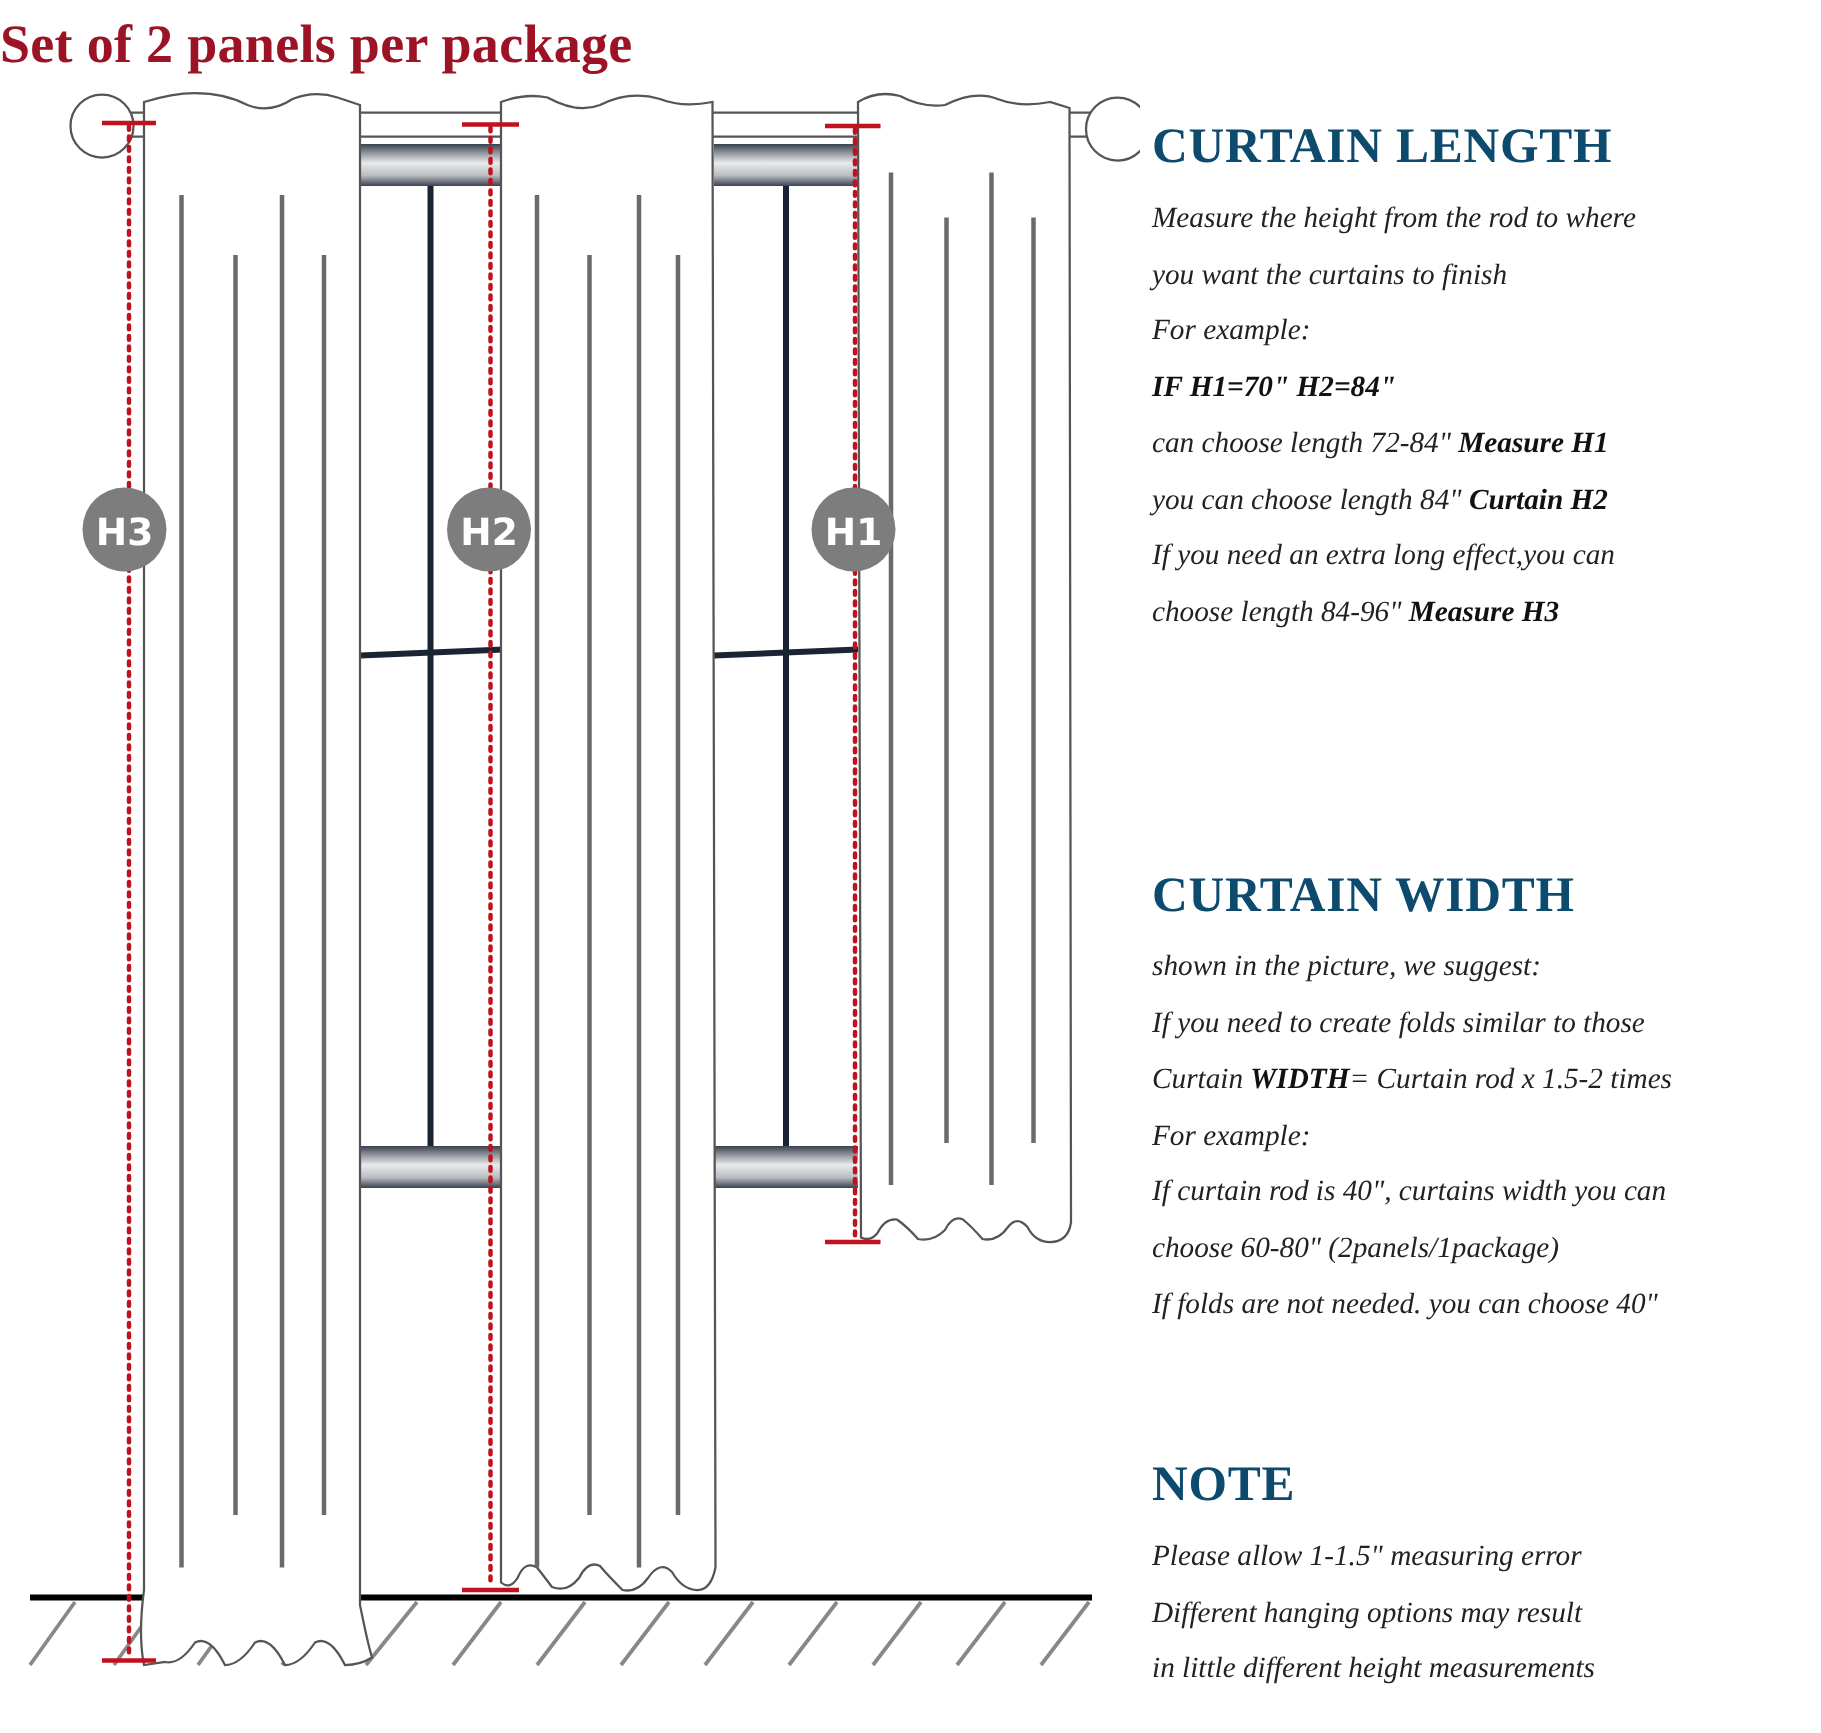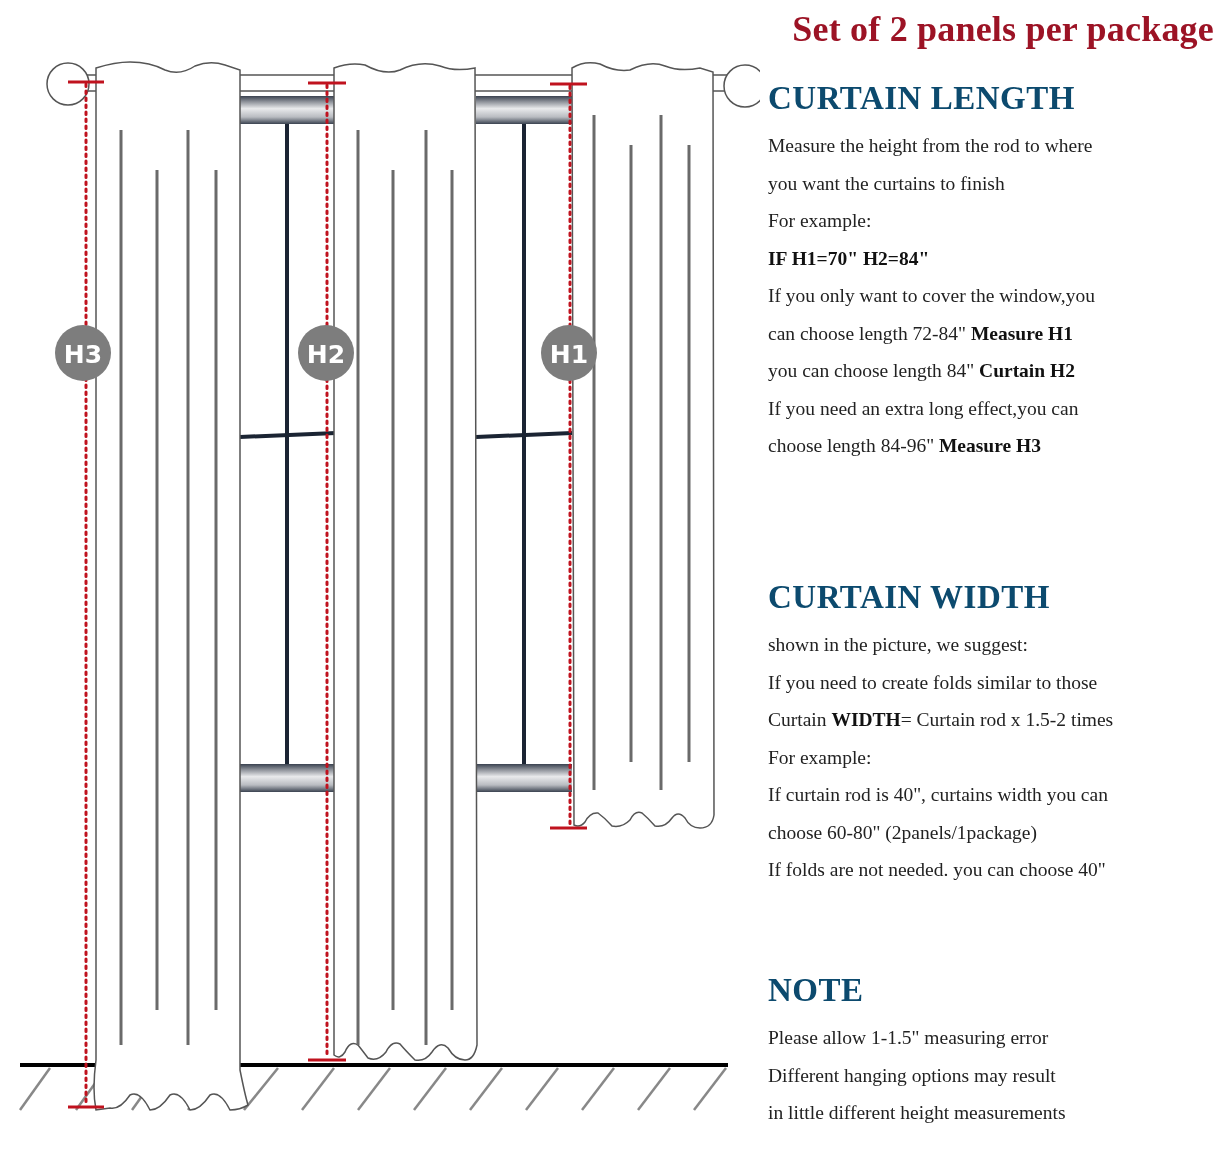--- a/index.html
+++ b/index.html
@@ -1,21 +1,21 @@
 <!DOCTYPE html>
 <html><head>
 <meta charset="utf-8">
 <style>
   html, body { margin:0; padding:0; background:#ffffff; }
   body { width:1214px; height:1155px; position:relative; overflow:hidden; font-family:"Liberation Serif", "DejaVu Serif", serif; color:#1a1a1a; }
-  .title { position:absolute; left:0; top:8px; width:1214px; text-align:right; font-size:36px; font-weight:bold; color:#9c1325; letter-spacing:0.2px; }
+  .title { position:absolute; left:0; top:8px; width:1214px; text-align:left; font-size:36px; font-weight:bold; color:#9c1325; letter-spacing:0.2px; }
   #diagram { position:absolute; left:0; top:0; }
   .panel { position:absolute; left:768px; }
   .heading { font-size:33px; font-weight:bold; color:#0c4a6e; margin:0; letter-spacing:0.5px; line-height:40px; }
-  .line { font-size:19.5px; line-height:37.5px; color:#222; white-space:nowrap; }
+  .line { font-size:19.5px; line-height:37.5px; color:#222; white-space:nowrap;font-style:italic; }
   .line b { font-weight:bold; color:#111; }
   .badge-label { font-family:"DejaVu Sans", "Liberation Sans", sans-serif; font-weight:bold; font-size:25px; fill:#ffffff; }
 </style>
 </head>
 <body>
 
 <div class="title">Set of 2 panels per package</div>
 
 <svg id="diagram" width="760" height="1155" viewBox="0 0 760 1155">
   <defs>
@@ -127,21 +127,20 @@
   </g>
 </svg>
 
 <div class="panel" style="top:78px;">
   <h2 class="heading">CURTAIN LENGTH</h2>
   <div style="margin-top:9px;">
     <div class="line"><span>Measure the height from the rod to where</span><b></b><span></span></div>
     <div class="line"><span>you want the curtains to finish</span><b></b><span></span></div>
     <div class="line"><span>For example:</span><b></b><span></span></div>
     <div class="line"><span></span><b>IF H1=70" H2=84"</b><span></span></div>
-    <div class="line"><span>If you only want to cover the window,you</span><b></b><span></span></div>
     <div class="line"><span>can choose length 72-84" </span><b>Measure H1</b><span></span></div>
     <div class="line"><span>you can choose length 84" </span><b>Curtain H2</b><span></span></div>
     <div class="line"><span>If you need an extra long effect,you can</span><b></b><span></span></div>
     <div class="line"><span>choose length 84-96" </span><b>Measure H3</b><span></span></div>
   </div>
 </div>
 
 <div class="panel" style="top:577px;">
   <h2 class="heading">CURTAIN WIDTH</h2>
   <div style="margin-top:9px;">

